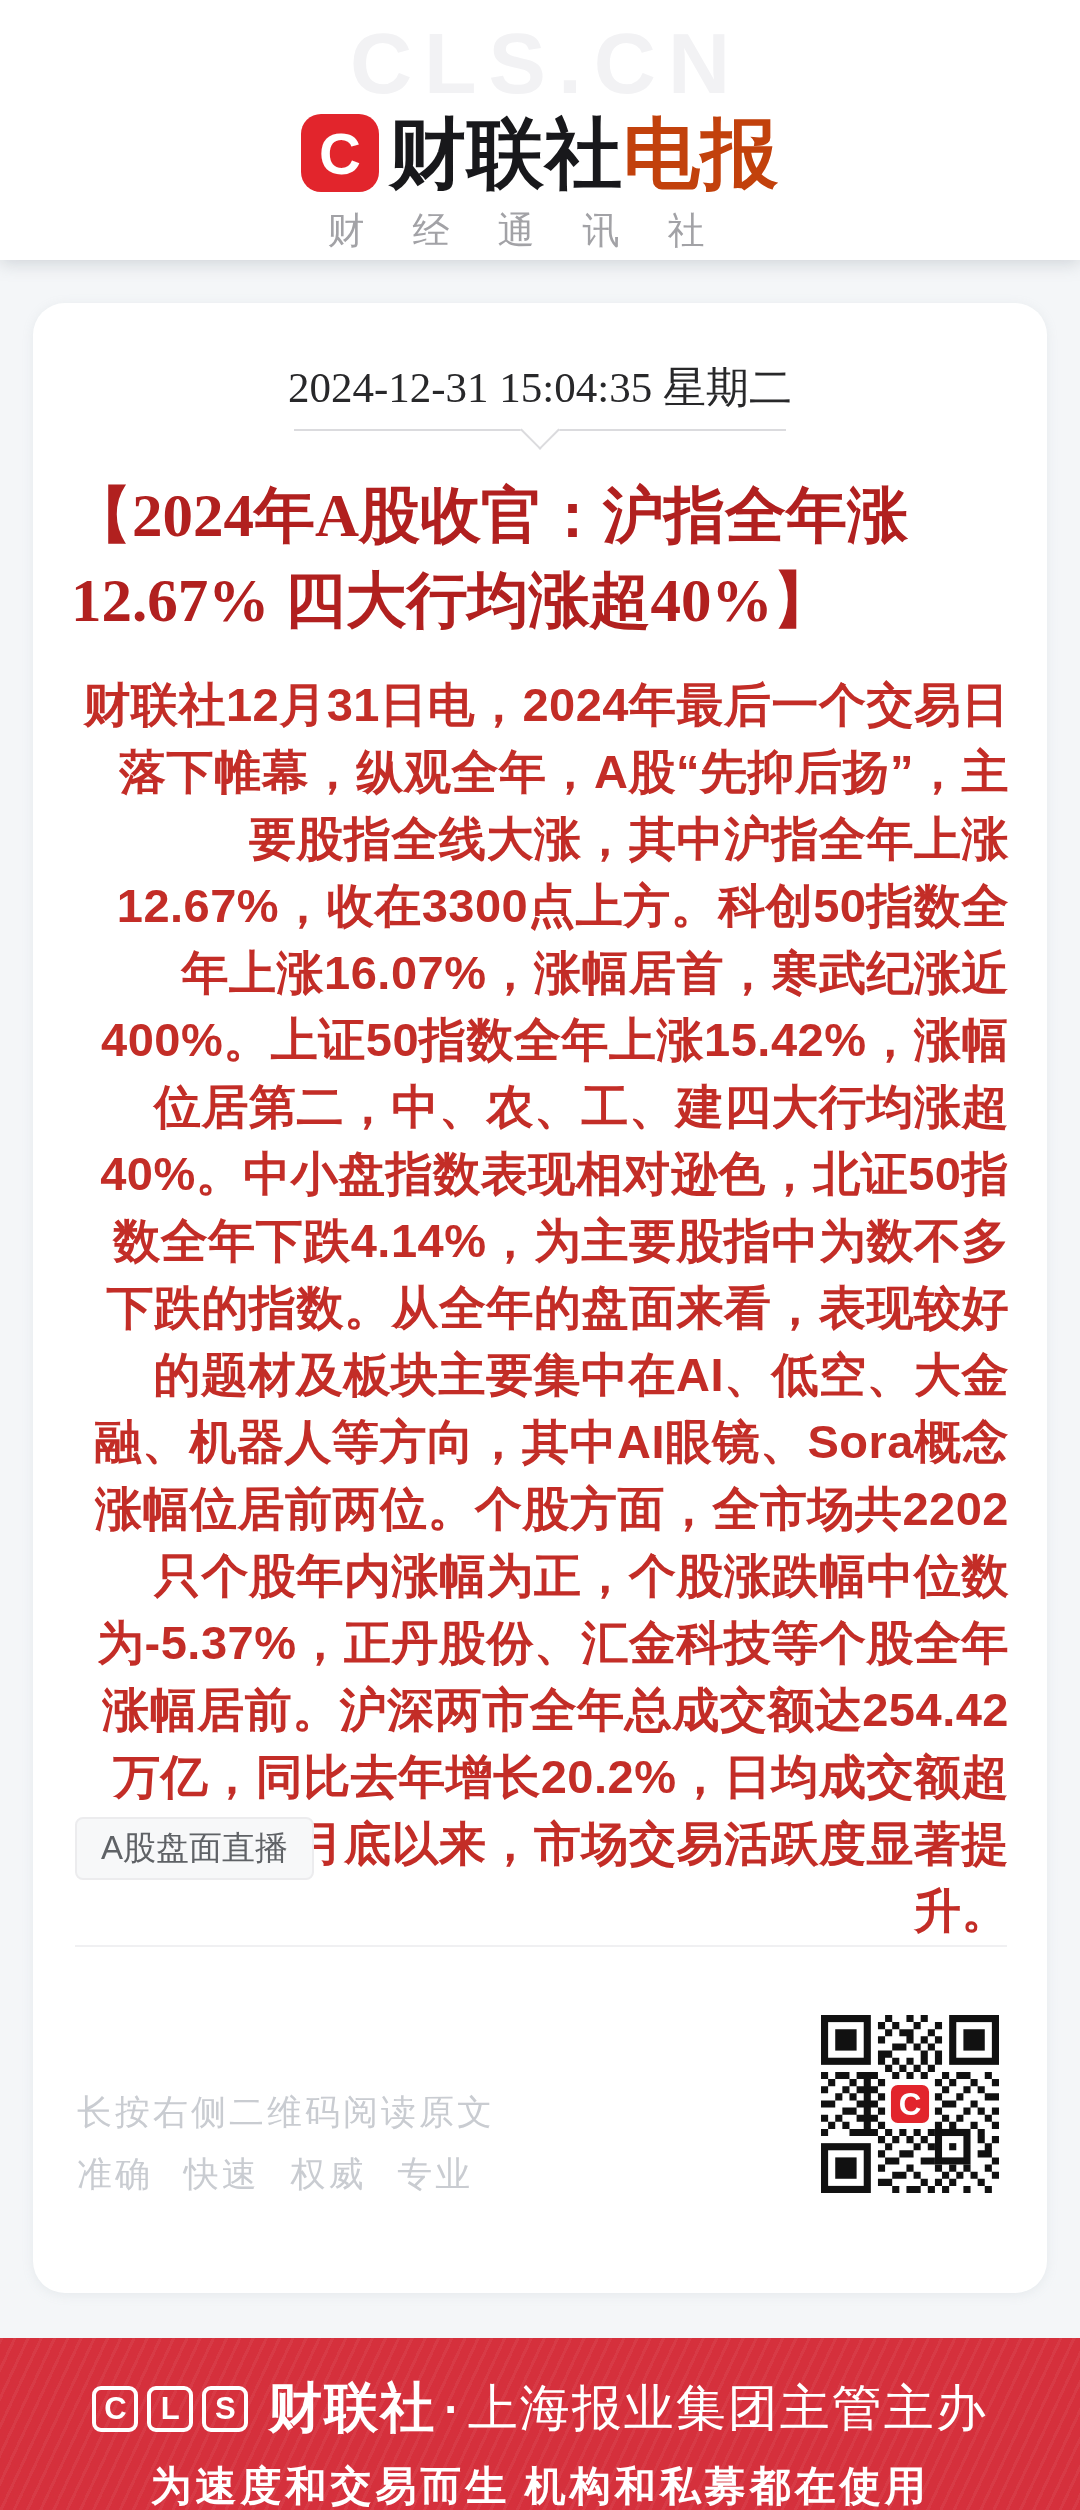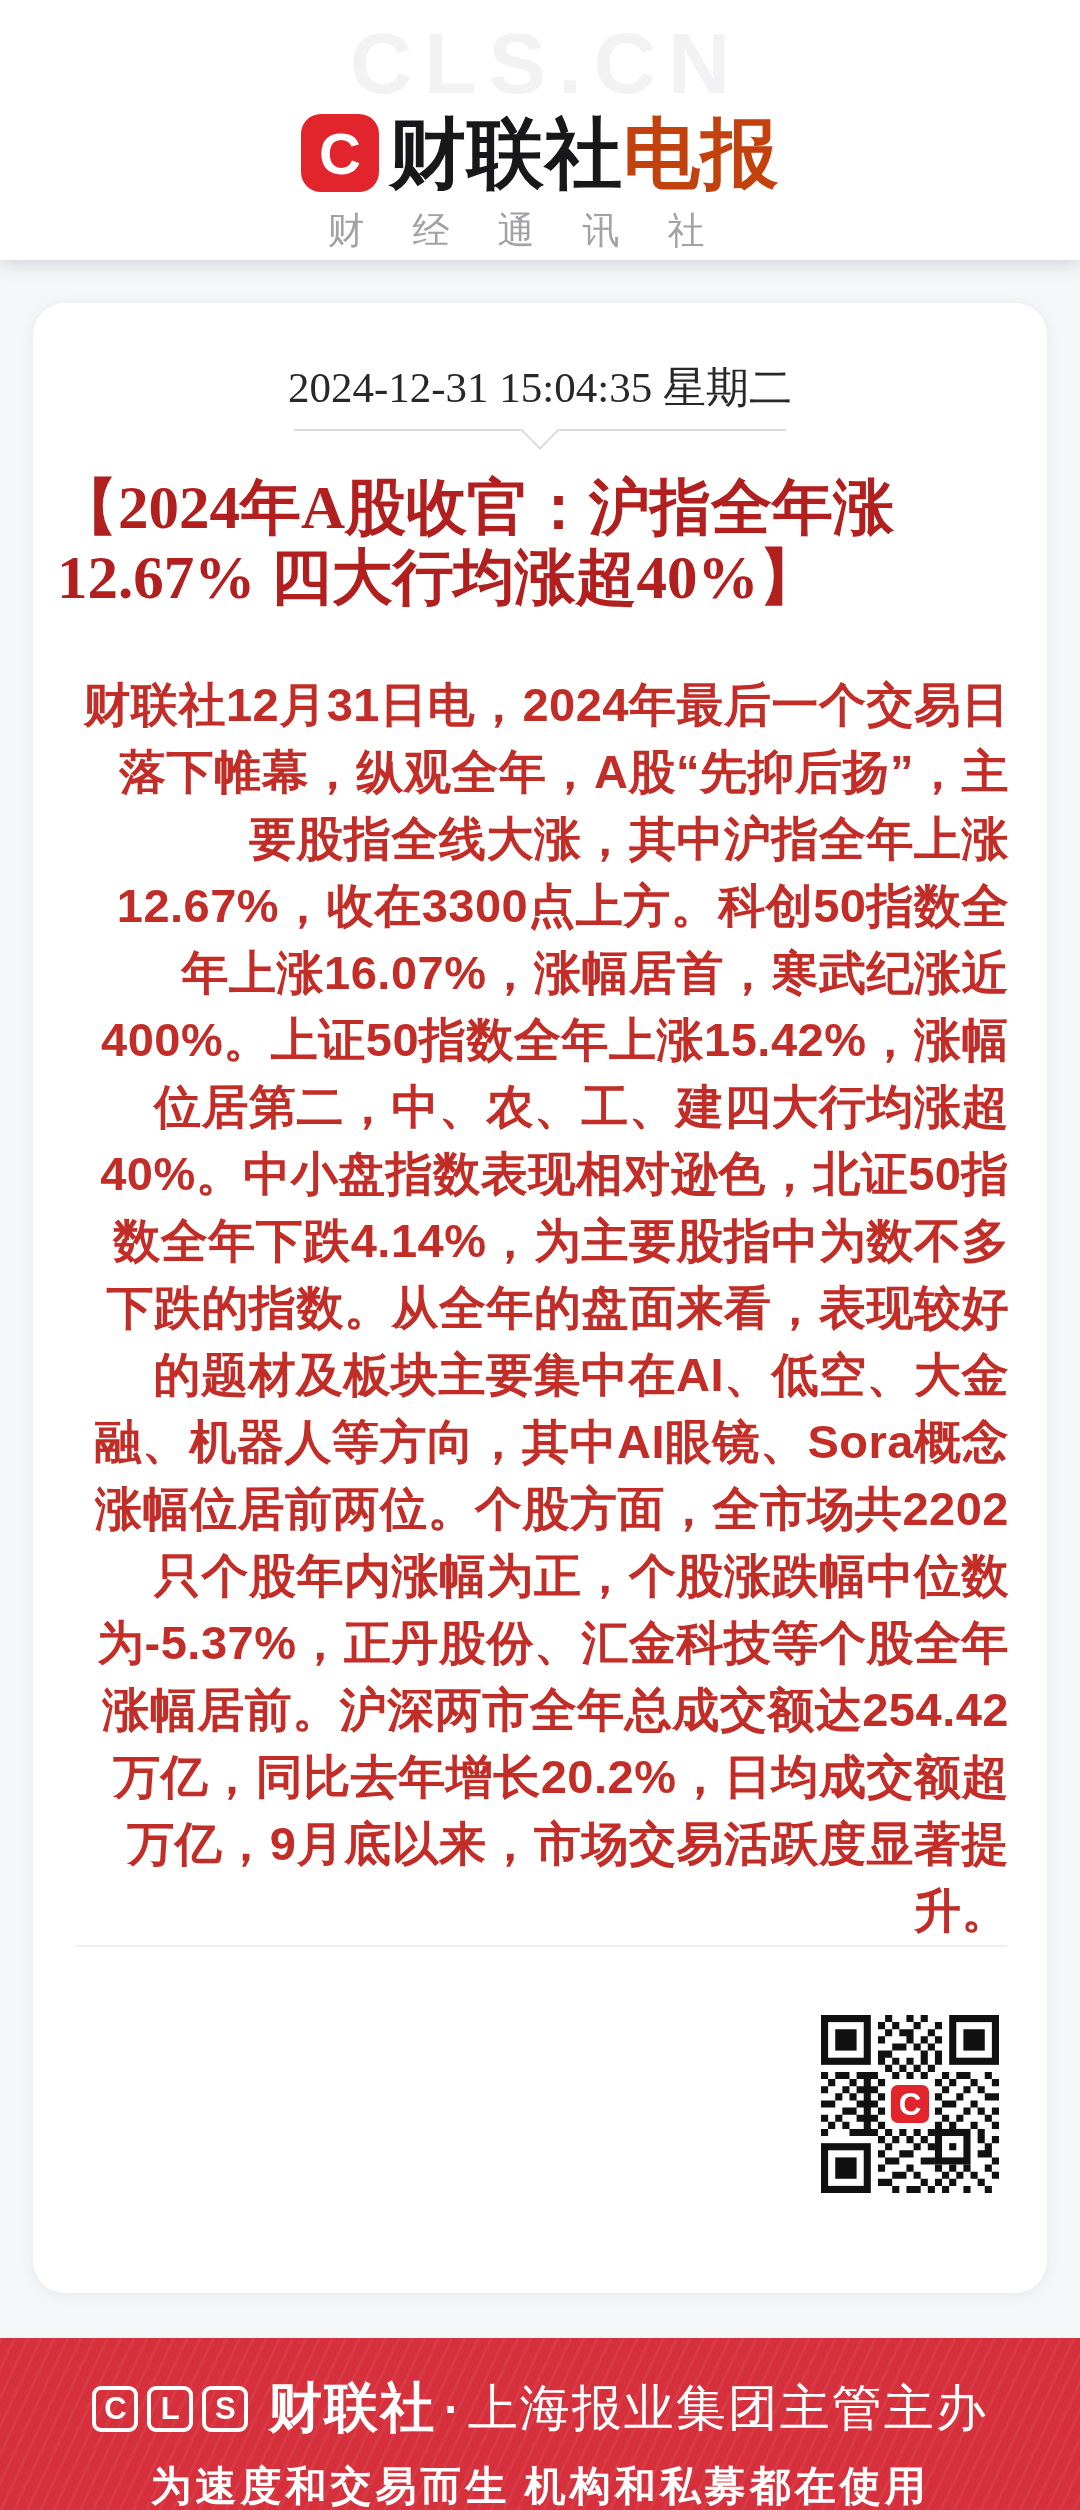--- a/index.html
+++ b/index.html
@@ -54,23 +54,23 @@
     position:absolute; top:126px; left:50%; width:492px; margin-left:-246px;
     border-top:2px solid #dbdbde; height:0;
   }
   .divider1::after {
     content:""; position:absolute; left:50%; top:-1px;
     width:26px; height:26px; background:#fff;
     border-right:2px solid #dbdbde; border-bottom:2px solid #dbdbde;
     transform:translate(-50%,-50%) rotate(45deg);
   }
   .headline {
-    position:absolute; top:170px; left:24px; width:940px;
+    position:absolute; top:170px; left:38px; width:940px;
     font-family:"Liberation Serif","DejaVu Serif",serif;
-    font-size:61px; font-weight:700; line-height:70px; color:#b1201f;
+    font-size:61px; font-weight:700; line-height:85px; color:#b1201f;
   }
   .body-text {
     position:absolute; top:368px; left:42px; width:934px;
     font-size:47px; font-weight:600; line-height:67px;
     letter-spacing:.5px; color:#c32d27; text-align:right;
   }
   .tag {
     position:absolute; top:1514px; left:42px;
     font-size:33px; color:#5f6266; background:#f7f8f9;
     border:2px solid #ececee; border-radius:8px;
@@ -126,21 +126,26 @@
     <div class="brand"><span>财联社</span><span class="brand-red">电报</span></div>
   </div>
   <div class="subtitle">财经通讯社</div>
 </div>
 
 <div class="card">
   <div class="date">2024-12-31 15:04:35 星期二</div>
   <div class="divider1"></div>
   <h1 class="headline">【2024年A股收官：沪指全年涨12.67% 四大行均涨超40%】</h1>
   <div class="body-text">财联社12月31日电，2024年最后一个交易日落下帷幕，纵观全年，A股“先抑后扬”，主要股指全线大涨，其中沪指全年上涨12.67%，收在3300点上方。科创50指数全年上涨16.07%，涨幅居首，寒武纪涨近400%。上证50指数全年上涨15.42%，涨幅位居第二，中、农、工、建四大行均涨超40%。中小盘指数表现相对逊色，北证50指数全年下跌4.14%，为主要股指中为数不多下跌的指数。从全年的盘面来看，表现较好的题材及板块主要集中在AI、低空、大金融、机器人等方向，其中AI眼镜、Sora概念涨幅位居前两位。个股方面，全市场共2202只个股年内涨幅为正，个股涨跌幅中位数为-5.37%，正丹股份、汇金科技等个股全年涨幅居前。沪深两市全年总成交额达254.42万亿，同比去年增长20.2%，日均成交额超万亿，9月底以来，市场交易活跃度显著提升。</div>
+  <div class="tag">A股盘面直播</div>
   <div class="divider2"></div>
+  <div class="footer-note">
+    <div>长按右侧二维码阅读原文</div>
+    <div class="spaced">准确 快速 权威 专业</div>
+  </div>
 
   <svg class="qr" viewBox="0 0 25 25" xmlns="http://www.w3.org/2000/svg">
     <rect x="0" y="0" width="25" height="25" fill="#ffffff"></rect>
 
     <g>
       <rect x="0" y="0" width="7" height="7" fill="#111"></rect>
         <rect x="1" y="1" width="5" height="5" fill="#fff"></rect>
         <rect x="2" y="2" width="3" height="3" fill="#111"></rect>
       <rect x="18" y="0" width="7" height="7" fill="#111"></rect>
         <rect x="19" y="1" width="5" height="5" fill="#fff"></rect>

